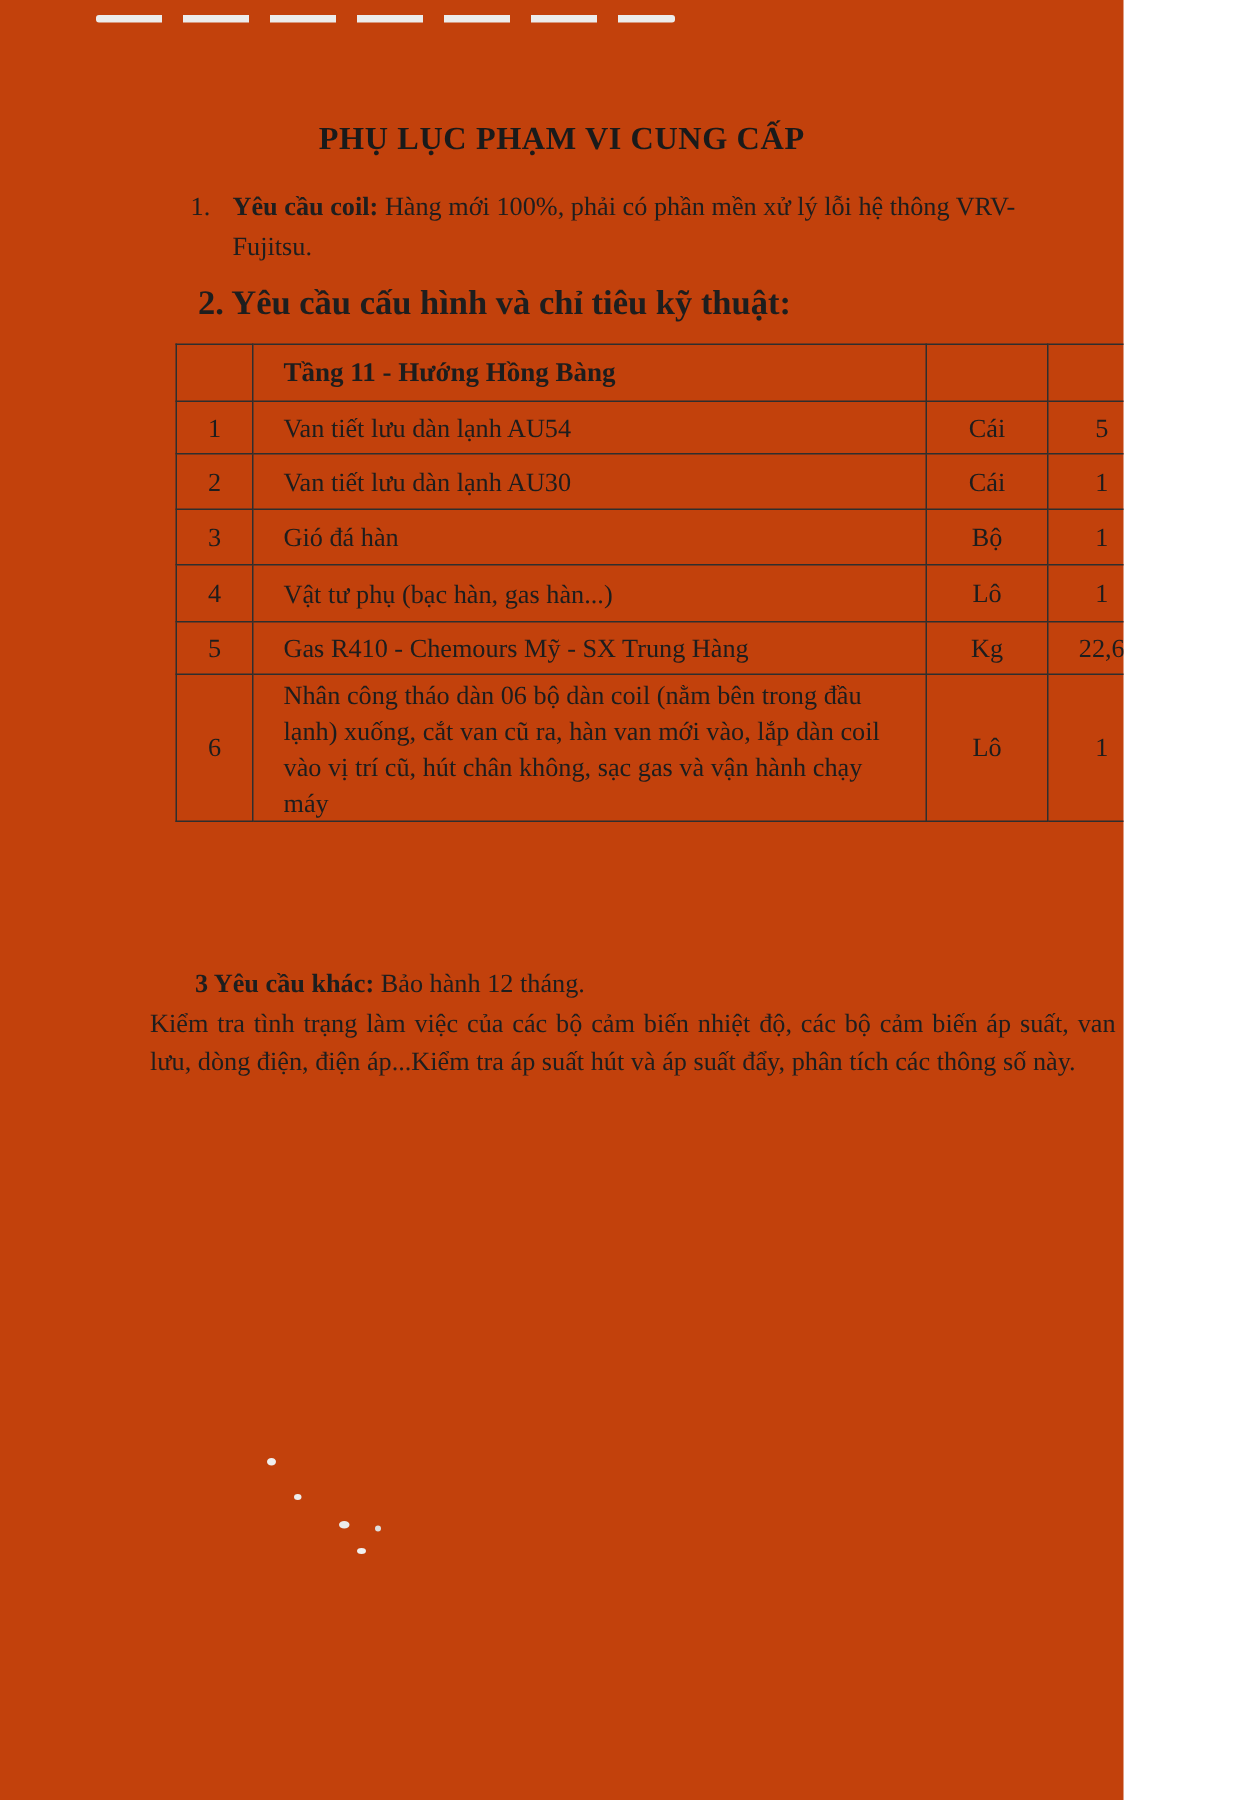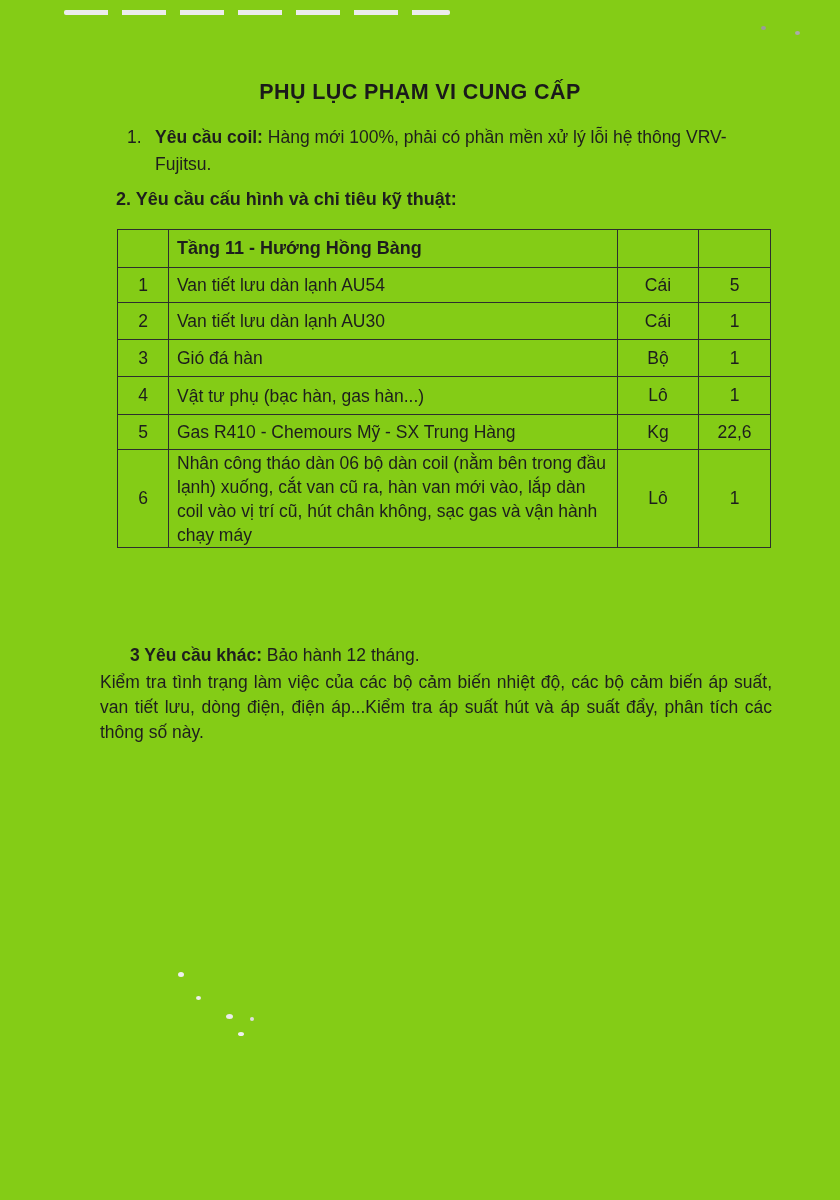--- a/index.html
+++ b/index.html
@@ -1,20 +1,20 @@
 <!DOCTYPE html>
 <html lang="vi"><head>
 <meta charset="utf-8">
 <style>
   html,body{margin:0;padding:0;background:#ffffff;}
   .page{
     position:relative;
-    width:840px;height:1200px;
-    background:#84cc16;
-    font-family:Liberation Sans, sans-serif;
+    width:749px;height:1200px;
+    background:#c2410c;
+    font-family:Liberation Serif, serif;
     color:#1e1e1e;
     overflow:hidden;
   }
   
   .scan-band{
     position:absolute;left:64px;top:10px;width:386px;height:5px;
     background:repeating-linear-gradient(90deg,#ececec 0 44px,rgba(0,0,0,0) 44px 58px);
     border-radius:2px;
   }
   .speck{position:absolute;border-radius:50%;}
@@ -32,32 +32,32 @@
     color:#1a1a1a;
   }
   
   .list-item-1{
     position:absolute;left:127px;top:124px;width:650px;
     font-size:17.5px;line-height:27px;display:flex;
   }
   .list-item-1 .li-num{width:28px;flex:none;}
   .list-item-1 b{font-weight:bold;}
   .list-item-2{
-    position:absolute;left:116px;top:189px;
-    font-size:18px;font-weight:bold;
+    position:absolute;left:132px;top:189px;
+    font-size:23px;font-weight:bold;
   }
   
   table.spec{
     position:absolute;left:117px;top:229px;width:653px;
     border-collapse:collapse;table-layout:fixed;
     font-size:17.5px;color:#1d1d1d;
   }
   table.spec td,table.spec th{
     border:1.6px solid #2e2e2e;
-    padding:0 8px;
+    padding:0 20px;
     vertical-align:middle;
     overflow:hidden;
   }
   table.spec th{font-weight:bold;line-height:24px;text-align:center;padding:0 4px;}
   tr.h-header{height:76px;}
   tr.h-section{height:38px;}
   tr.h-r1{height:35px;}
   tr.h-r2{height:37px;}
   tr.h-r3{height:37px;}
   tr.h-r4{height:38px;}

